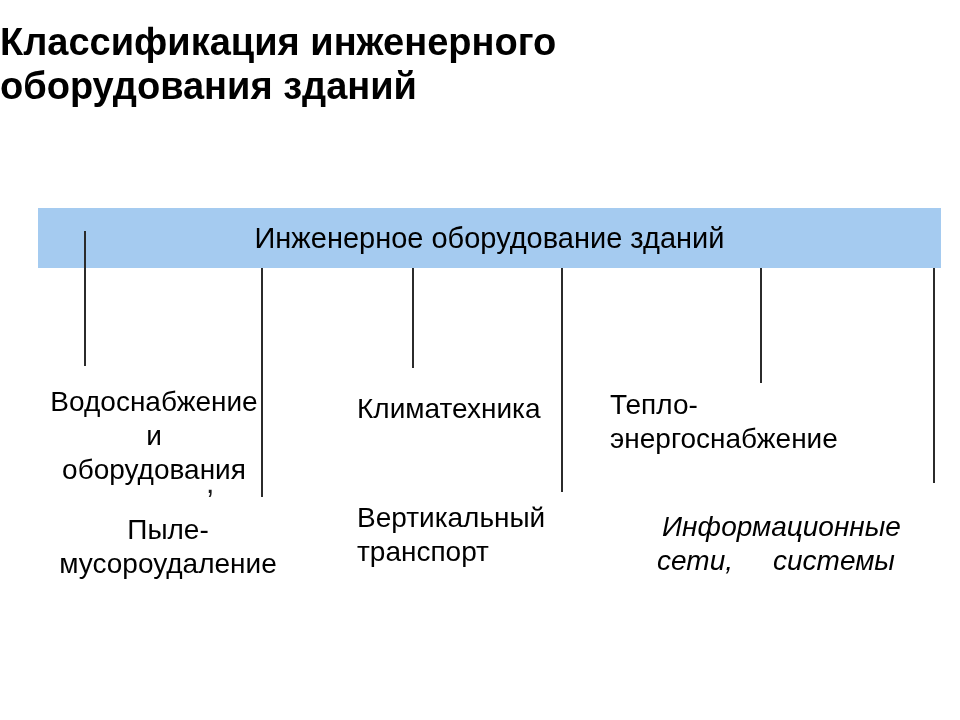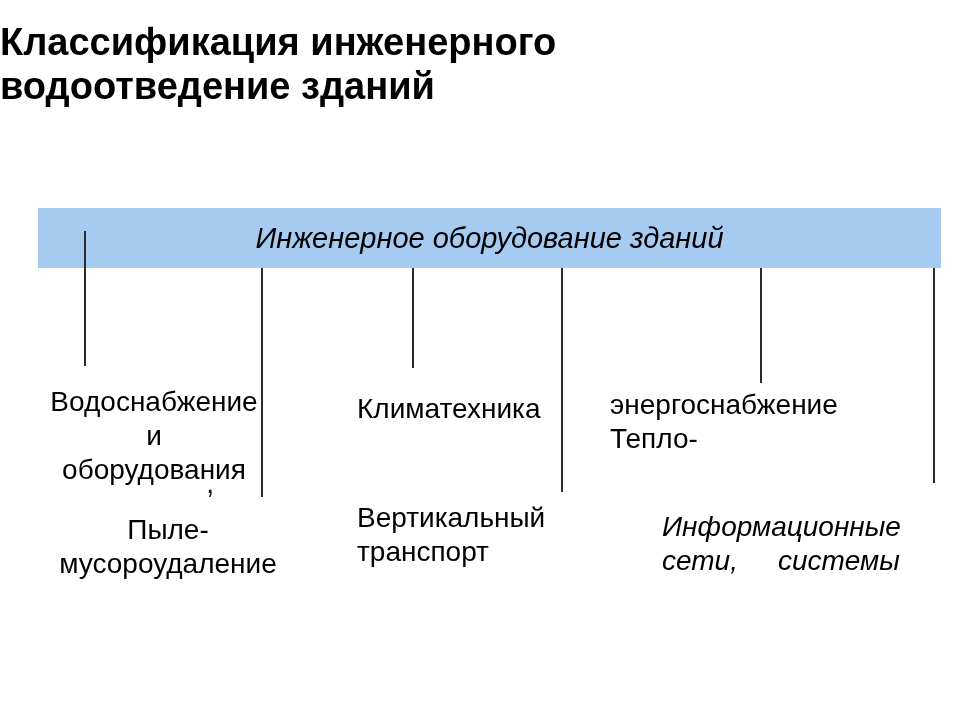--- a/index.html
+++ b/index.html
@@ -58,39 +58,39 @@
     white-space: nowrap;
   }
   .branch-water    { left: 20px;  top: 385px; width: 222px; text-align: center; margin-left: 23px; }
   .branch-climate  { left: 318px; top: 392px; margin-left: 39px; }
   .branch-heat     { left: 610px; top: 388px; text-align: left; }
   .branch-dust     { left: 56px;  top: 513px; width: 224px; text-align: center; }
   .branch-vertical { left: 337px; top: 501px; text-align: left; margin-left: 20px; }
   .branch-info     { left: 662px; top: 510px; width: 228px; text-align: center; font-style: italic; }
   .branch-info .justify-row {
     display: flex;
-    justify-content: flex-start;
+    justify-content: center;
     gap: 40px;
   }
   .stray-mark {
     position: absolute;
     left: 206px;
     top: 466px;
     font-size: 30px;
     color: #1a1a1a;
   }
 </style>
 </head>
 <body>
 
 <div class="slide">
 
-  <h1 class="title"><span>Классификация инженерного</span><br><span>водоотведение зданий</span></h1>
+  <h1 class="title"><span>Классификация инженерного</span><br><span>оборудования зданий</span></h1>
 
-  <div class="root-box" style="background: rgb(165, 203, 240); font-style: italic;">
+  <div class="root-box" style="background: rgb(165, 203, 240);">
     <span>Инженерное оборудование зданий</span>
   </div>
 
   <div class="vline vline-1" style="background: rgb(43, 43, 43);"></div>
   <div class="vline vline-2" style="background: rgb(43, 43, 43);"></div>
   <div class="vline vline-3" style="background: rgb(43, 43, 43);"></div>
   <div class="vline vline-4" style="background: rgb(43, 43, 43);"></div>
   <div class="vline vline-5" style="background: rgb(43, 43, 43);"></div>
   <div class="vline vline-6" style="background: rgb(43, 43, 43);"></div>
 
@@ -98,22 +98,22 @@
     <div>Водоснабжение</div>
     <div>и</div>
     <div>оборудования</div>
   </div>
 
   <div class="branch branch-climate">
     <div>Климатехника</div>
   </div>
 
   <div class="branch branch-heat">
+    <div>Тепло-</div>
     <div>энергоснабжение</div>
-    <div>Тепло-</div>
   </div>
 
   <div class="branch branch-dust">
     <div>Пыле-</div>
     <div>мусороудаление</div>
   </div>
 
   <div class="branch branch-vertical">
     <div>Вертикальный</div>
     <div>транспорт</div>

